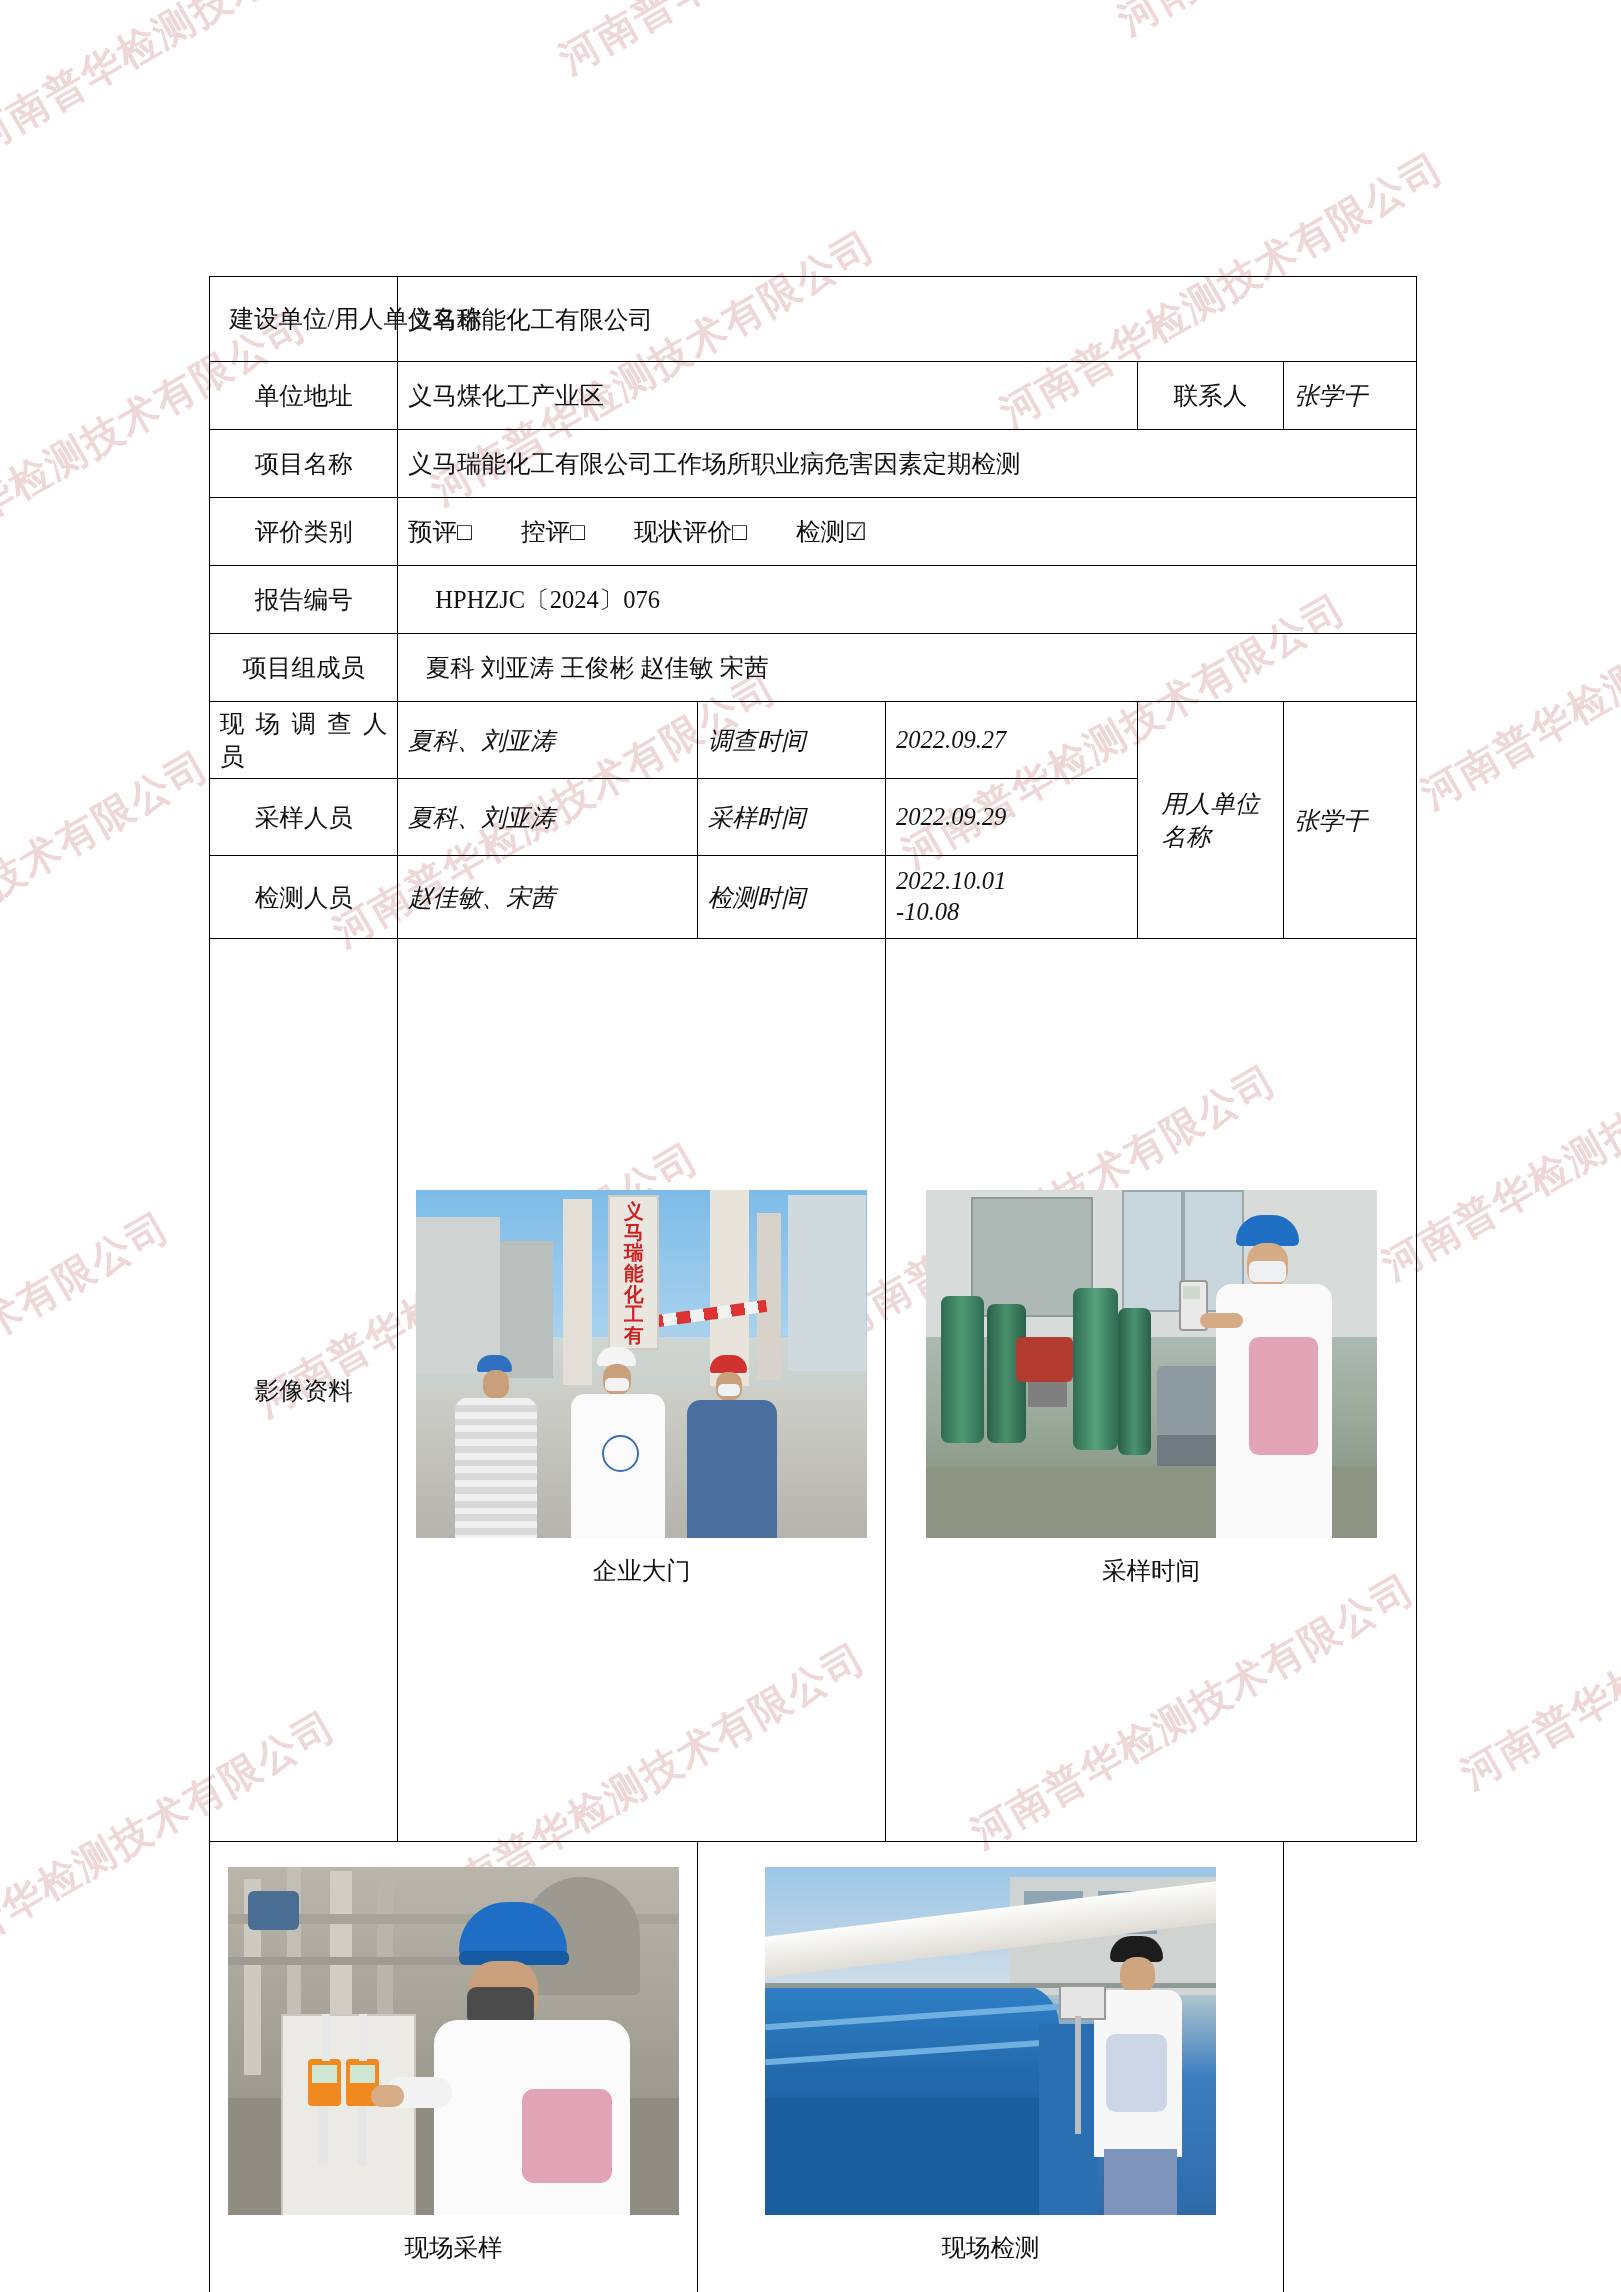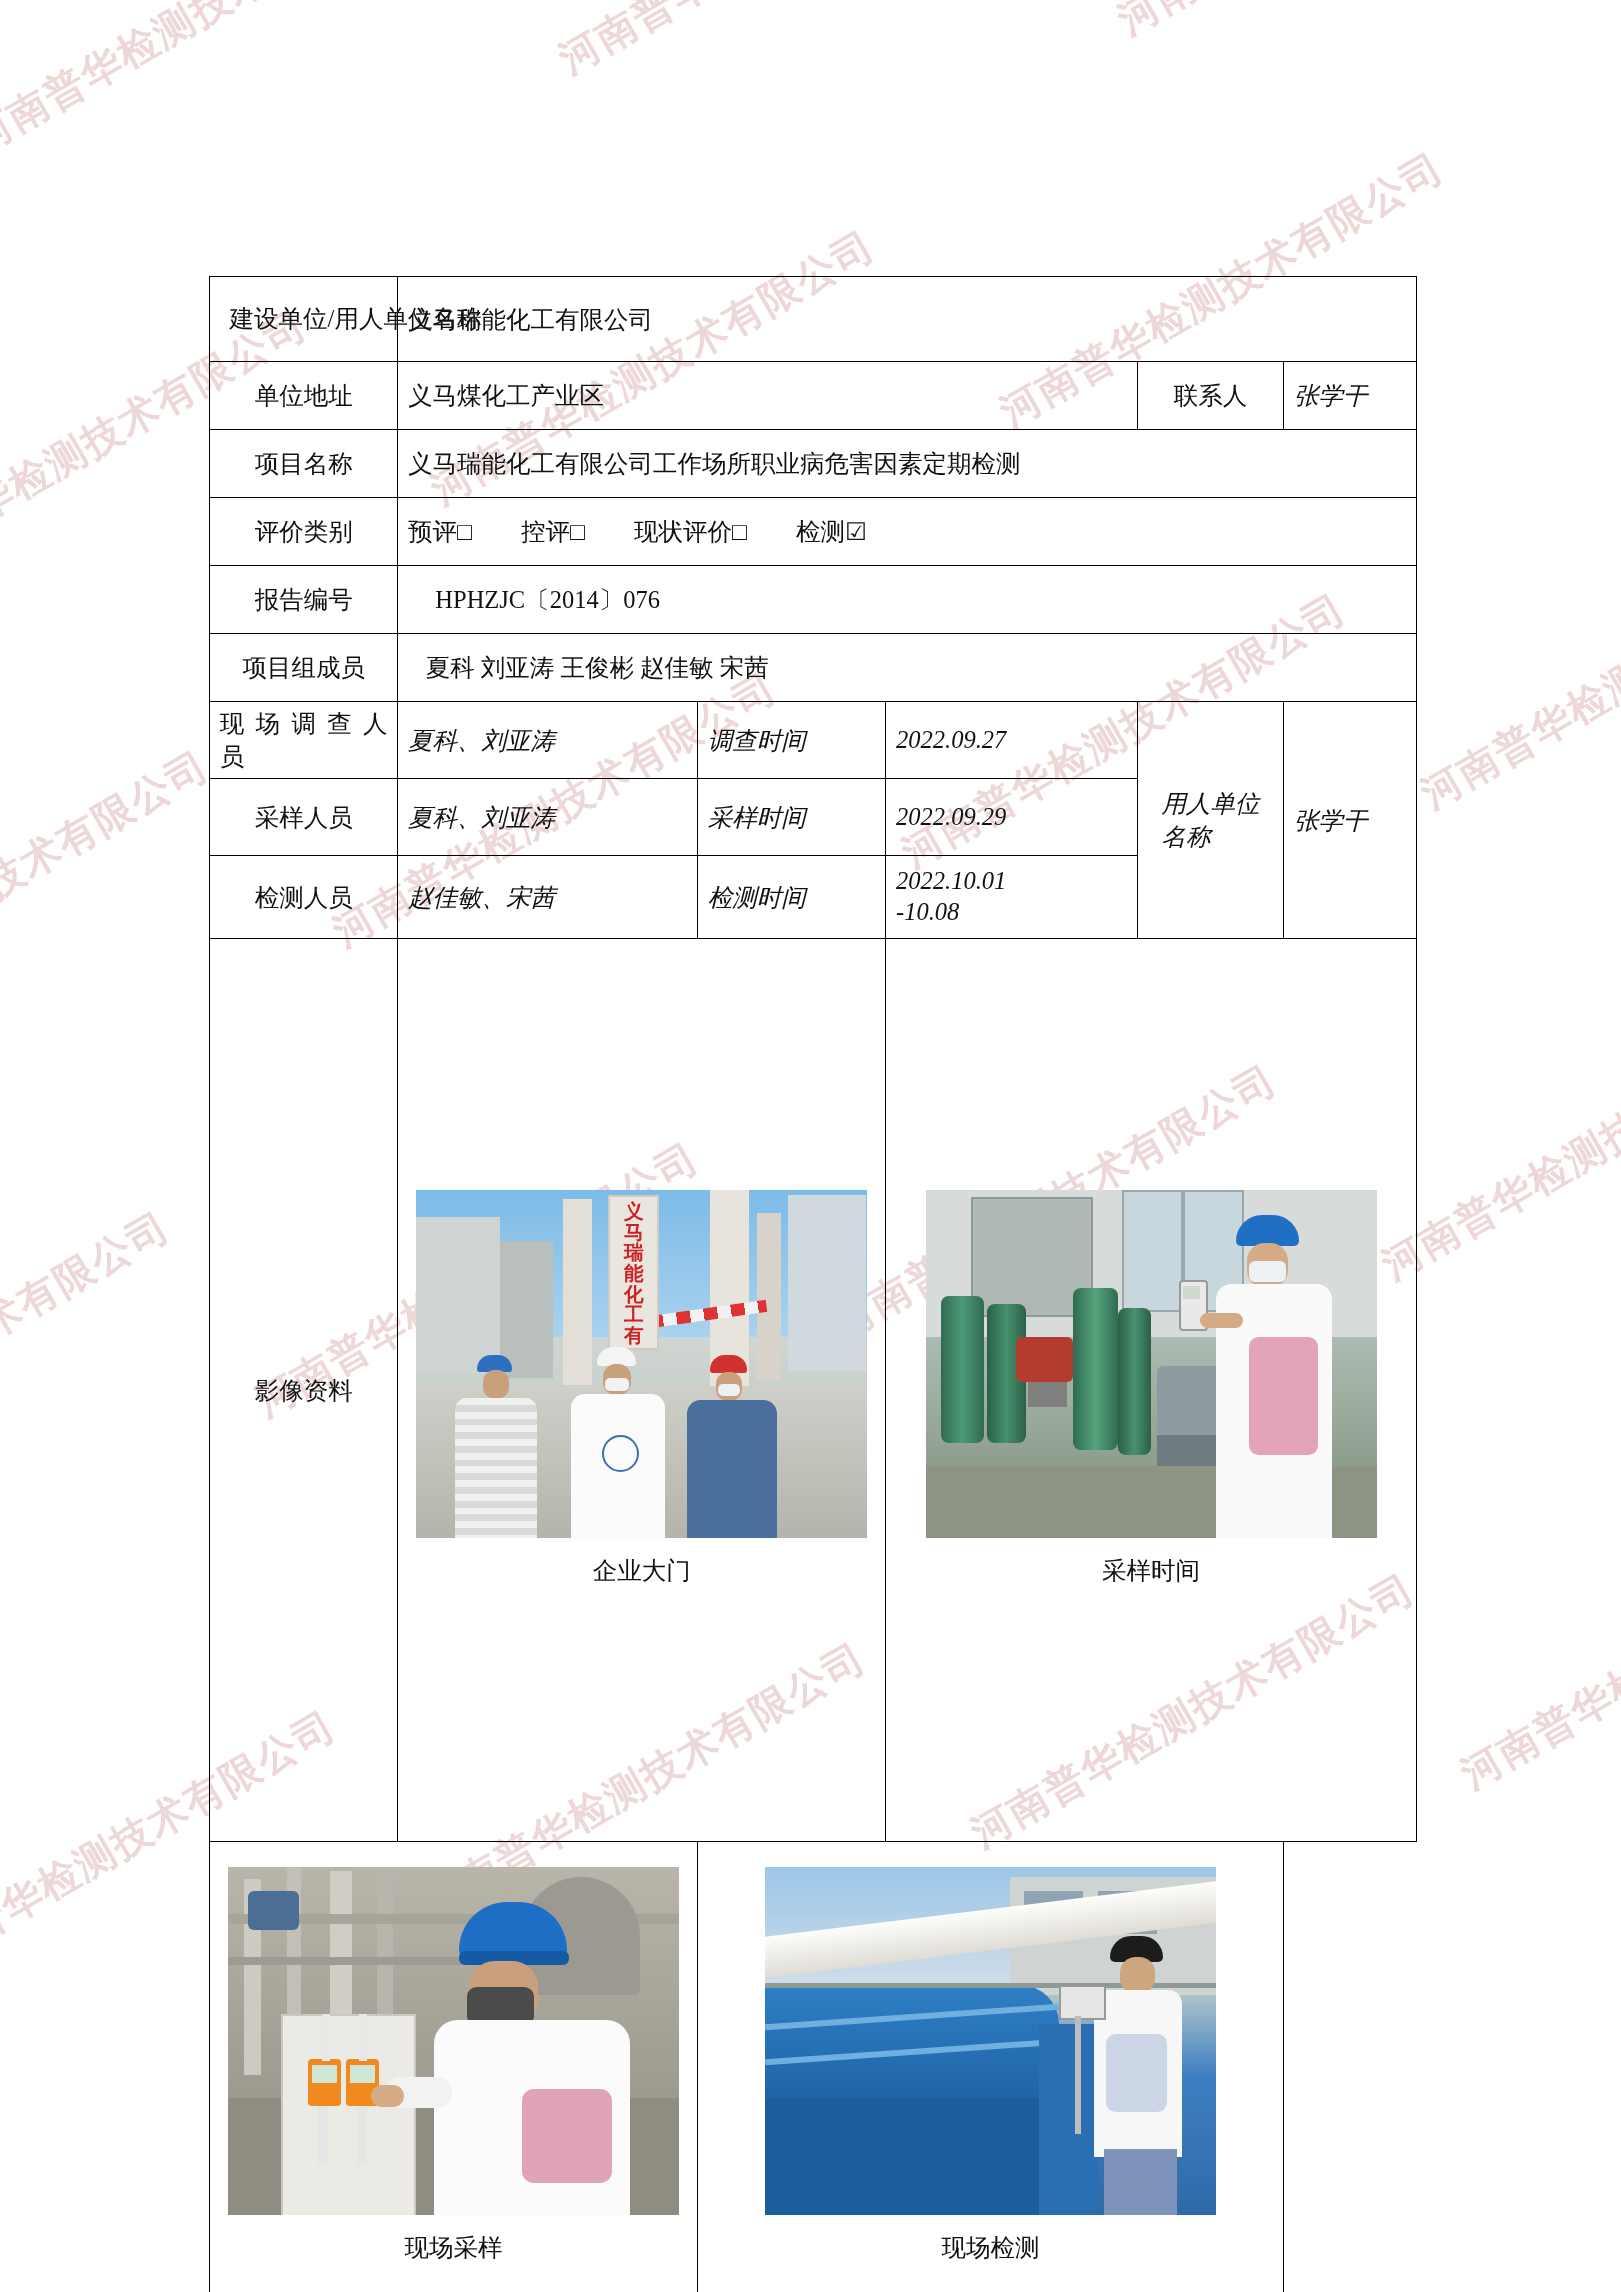--- a/index.html
+++ b/index.html
@@ -206,21 +206,21 @@
       <td class="eval-row" colspan="6">
         <span class="opt"><span>预评</span><span>□</span></span>
         <span class="opt"><span>控评</span><span>□</span></span>
         <span class="opt"><span>现状评价</span><span>□</span></span>
         <span class="opt"><span>检测</span><span>☑</span></span>
       </td>
     </tr>
 
     <tr>
       <td class="lbl">报告编号</td>
-      <td class="val" colspan="6" style="padding-left:37px;">HPHZJC〔2014〕076</td>
+      <td class="val" colspan="6" style="padding-left:37px;">HPHZJC〔2024〕076</td>
     </tr>
 
     <tr>
       <td class="lbl">项目组成员</td>
       <td class="val" colspan="6" style="padding-left:27.4px;">夏科  刘亚涛  王俊彬  赵佳敏  宋茜</td>
     </tr>
 
     <tr>
       <td class="lbl-just" style="height:76px;">现 场 调 查 人 员</td>
       <td class="val-c" colspan="2">夏科、刘亚涛</td>

